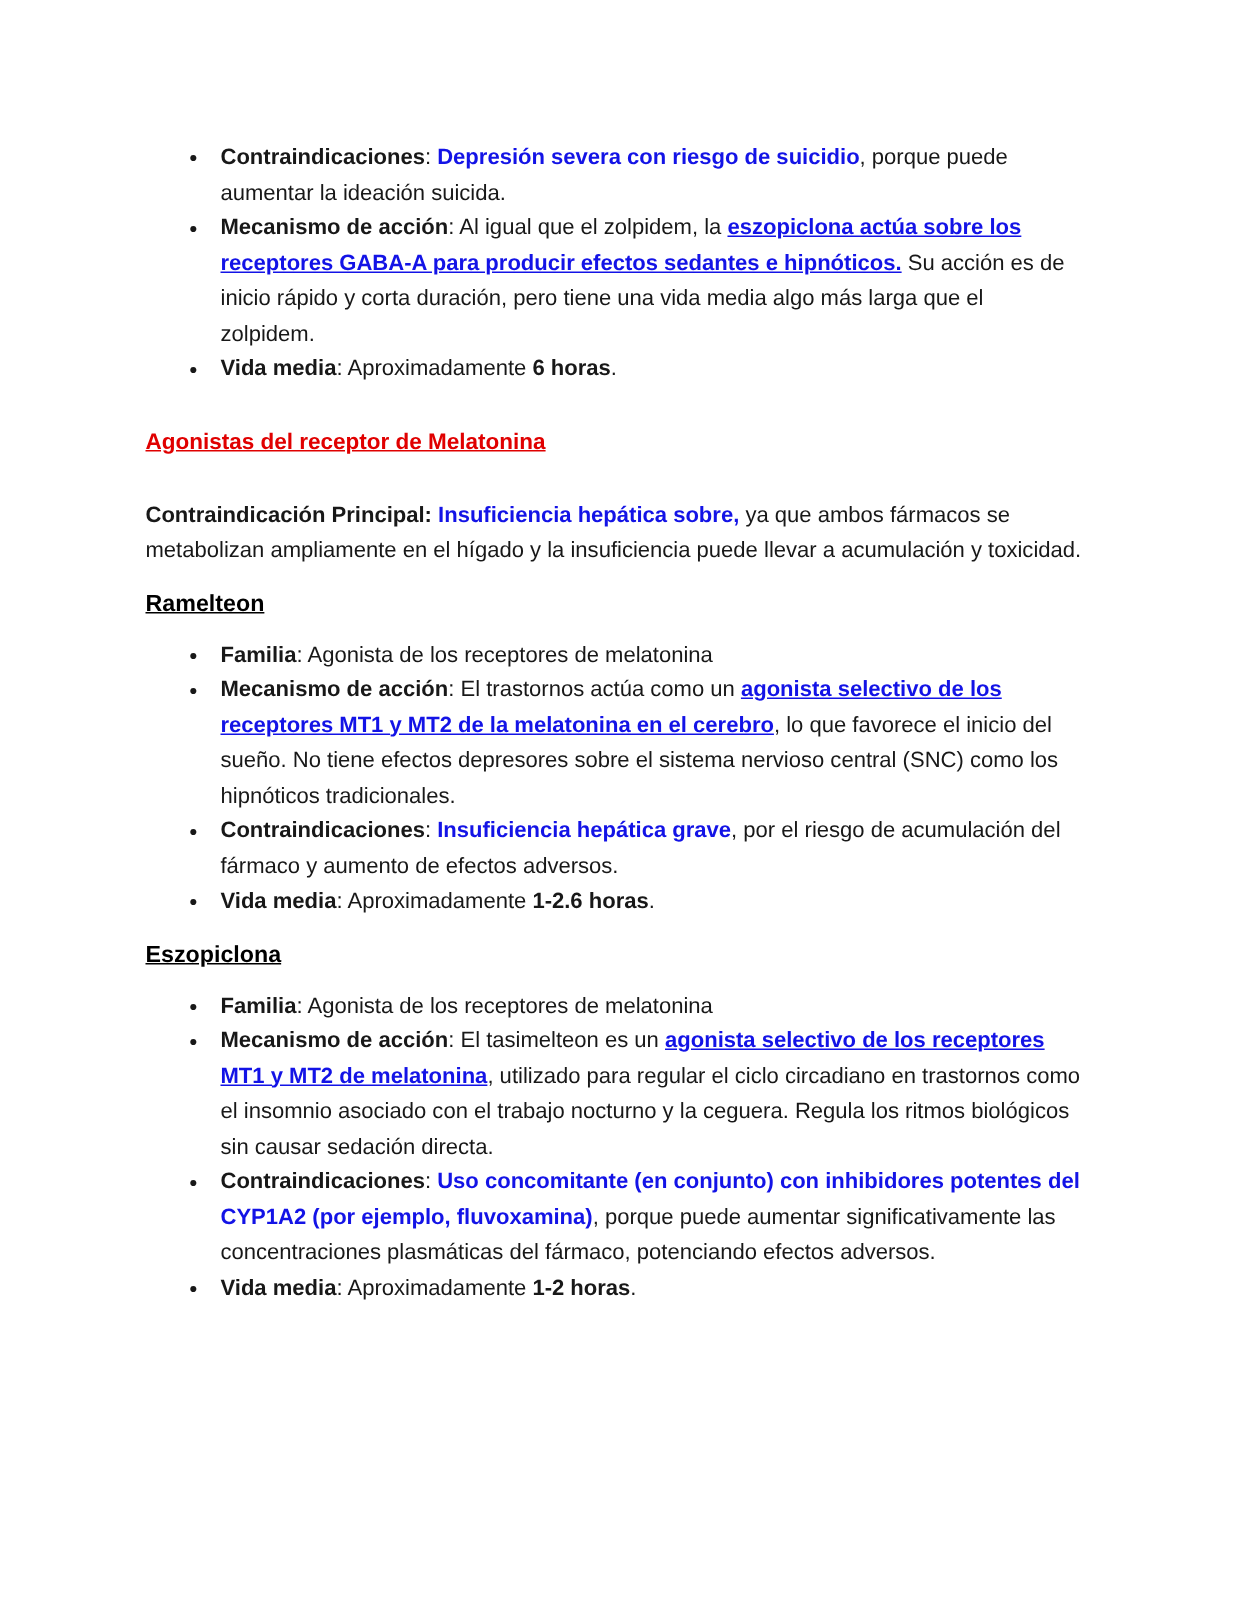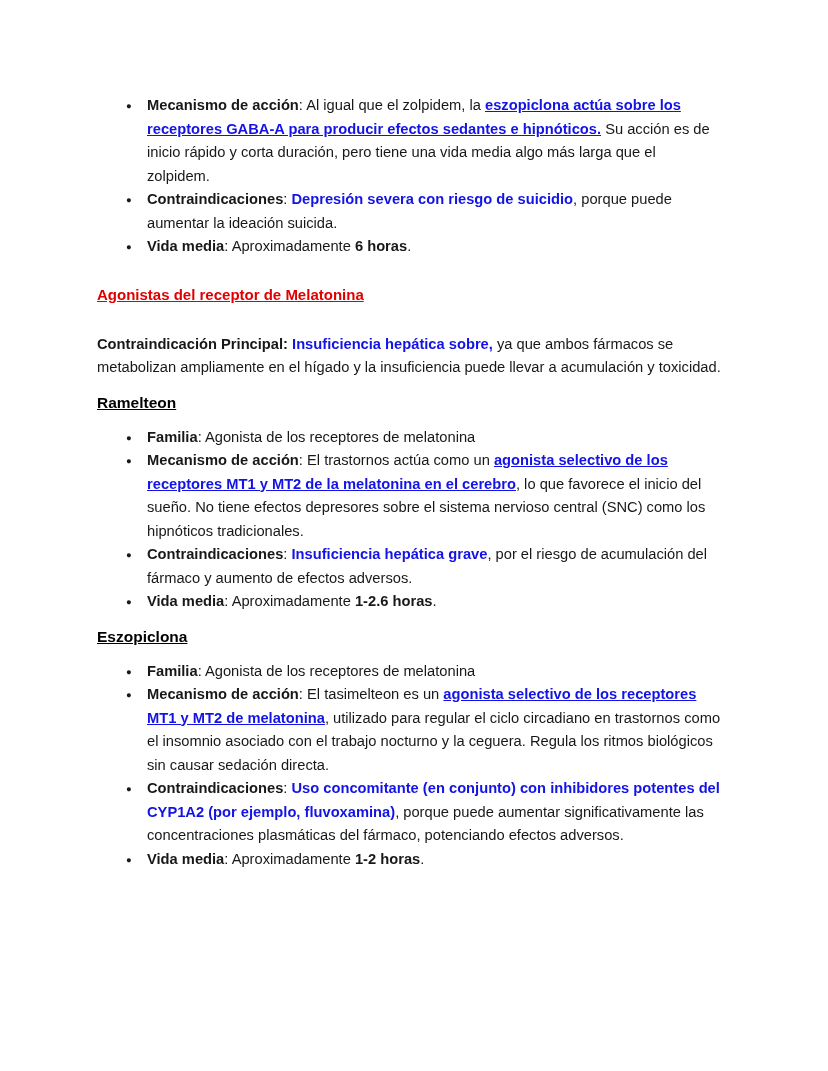--- a/index.html
+++ b/index.html
@@ -54,22 +54,22 @@
   .hl { color: #1313e6; font-weight: bold; }
   p.intro { margin: 0 0 12px 0; }
 </style>
 </head>
 <body>
 
 <div class="page">
 
 
   <ul class="bullets">
+    <li><span class="b">Contraindicaciones</span><span>: </span><span class="hl">Depresión severa con riesgo de suicidio</span><span>, porque puede aumentar la ideación suicida.</span></li>
     <li><span class="b">Mecanismo de acción</span><span>: Al igual que el zolpidem, la </span><span class="link">eszopiclona actúa sobre los receptores GABA-A para producir efectos sedantes e hipnóticos.</span><span> Su acción es de inicio rápido y corta duración, pero tiene una vida media algo más larga que el zolpidem.</span></li>
-    <li><span class="b">Contraindicaciones</span><span>: </span><span class="hl">Depresión severa con riesgo de suicidio</span><span>, porque puede aumentar la ideación suicida.</span></li>
     <li><span class="b">Vida media</span><span>: Aproximadamente </span><span class="b">6 horas</span><span>.</span></li>
   </ul>
 
   <div class="h1">Agonistas del receptor de Melatonina</div>
 
   <p class="intro"><span class="b">Contraindicación Principal:</span><span class="hl"> Insuficiencia hepática sobre,</span><span> ya que ambos fármacos se metabolizan ampliamente en el hígado y la insuficiencia puede llevar a acumulación y toxicidad.</span></p>
 
   <div class="h3 after-para">Ramelteon</div>
 
   <ul class="bullets">

